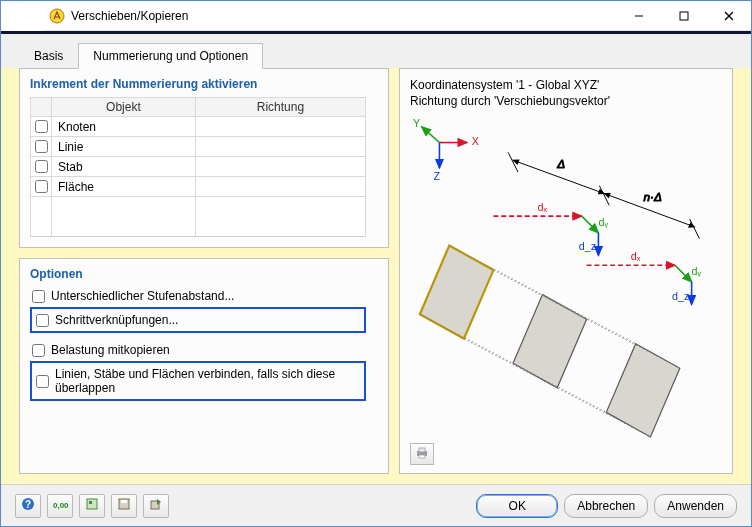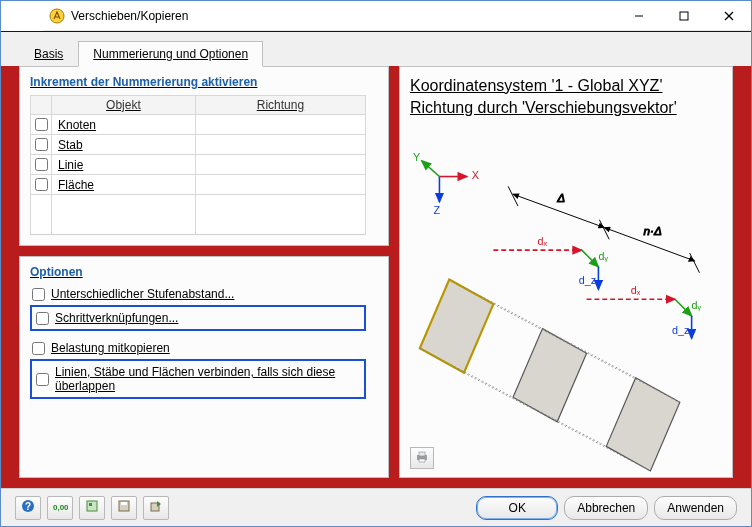--- a/index.html
+++ b/index.html
@@ -37,23 +37,22 @@
   }
   .winbtn {
     width: 45px; height: 30px;
     display: flex; align-items: center; justify-content: center;
     color: #000;
   }
   .content {
     flex: 1;
     display: flex;
     flex-direction: column;
-    background: #b91c1c;
-    border-top: 1px solid #0f172a;
-    text-decoration: underline;
+    background: #fef9c3;
+    border-top: 3px solid #0f172a;
   }
   .tabs {
     display: flex;
     padding: 8px 18px 0 18px;
     background: #f0f0f0;
   }
   .tab {
     padding: 5px 14px;
     font-size: 12px;
     color: #000;
@@ -93,23 +92,23 @@
     padding: 8px 8px 8px 10px;
   }
   .group-title {
     color: #1c5fad;
     font-weight: 600;
     font-size: 12px;
     margin-bottom: 6px;
   }
   .preview-text {
     color: #000;
-    font-size: 16px;
+    font-size: 12px;
     line-height: 1.35;
-    margin-bottom: 24px;
+    margin-bottom: 2px;
   }
   table.grid {
     width: 100%;
     border-collapse: collapse;
     font-size: 12px;
     background: #fff;
     border: 1px solid #d0d0d0;
   }
   table.grid th, table.grid td {
     border: 1px solid #d8d8d8;
@@ -251,26 +250,26 @@
               <th>Objekt</th>
               <th>Richtung</th>
             </tr>
             <tr>
               <td class="chkcol"><input type="checkbox" style=""></td>
               <td>Knoten</td>
               <td></td>
             </tr>
             <tr>
               <td class="chkcol"><input type="checkbox" style=""></td>
-              <td>Stab</td>
+              <td>Linie</td>
               <td></td>
             </tr>
             <tr>
               <td class="chkcol"><input type="checkbox" style=""></td>
-              <td>Linie</td>
+              <td>Stab</td>
               <td></td>
             </tr>
             <tr>
               <td class="chkcol"><input type="checkbox" style=""></td>
               <td>Fläche</td>
               <td></td>
             </tr>
             <tr class="spacer">
                   <td></td>
                   <td></td>

